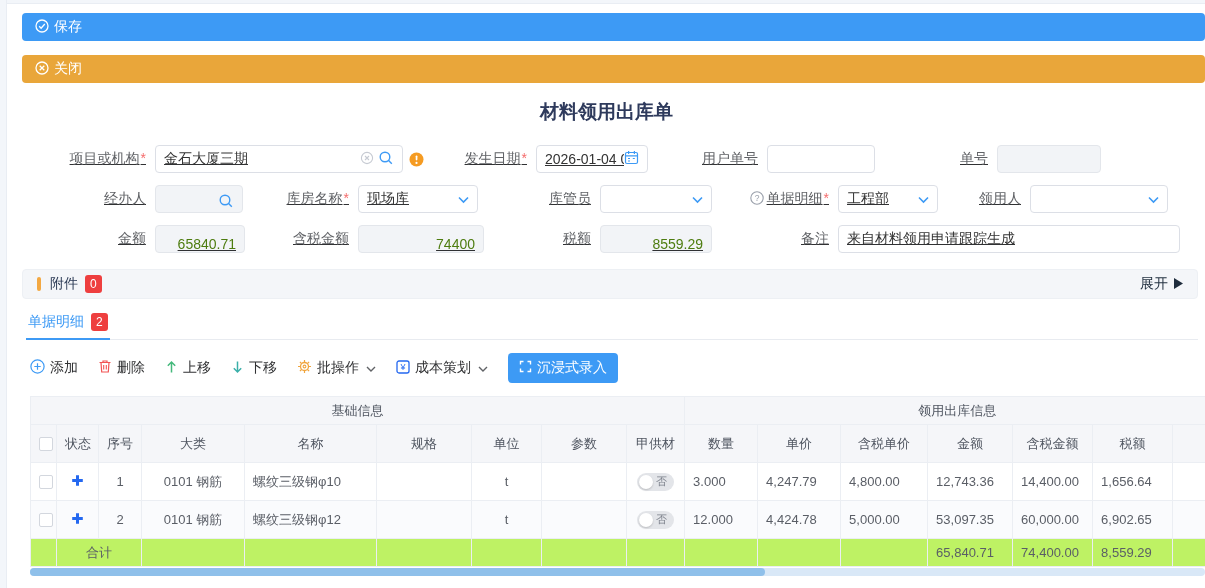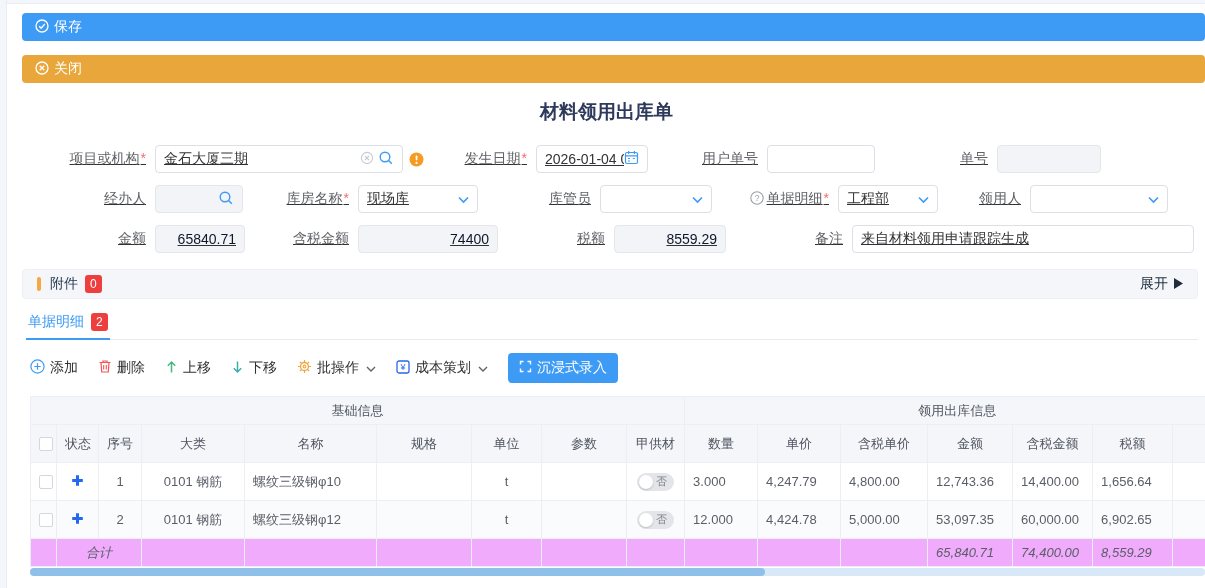--- a/index.html
+++ b/index.html
@@ -24,21 +24,21 @@
   .page-title { text-align:center; font-size:19px; font-weight:bold; color:#2e3a5c; margin:16px 0 20px 0; }
 
   
   .form { margin-left:22px; }
   .frow { display:flex; align-items:center; height:28px; margin-bottom:12px;text-decoration:underline; }
   .flabel { color:#606266; text-align:right; padding-right:9px; flex-shrink:0; white-space:nowrap; overflow:hidden; }
   .star { color:#f56c6c; margin-left:1px; }
   .ctl { height:28px; border:1px solid #dcdfe6; border-radius:4px; background:#fff;
          display:flex; align-items:center; padding:0 8px; flex-shrink:0; font-size:14px; color:#333; }
   .ctl .val { flex:1 1 auto; white-space:nowrap; overflow:hidden; }
-  .ctl.dis { background:#f2f4f7; border-color:#e3e6eb; color:#0f172a; }
+  .ctl.dis { background:#f2f4f7; border-color:#e3e6eb; color:#4d7c0f;align-items:flex-end; }
   .ctl.dis .val { text-align:right; }
   .ctl .icons { display:flex; align-items:center; gap:4px; margin-left:4px; }
   .inline-icon { display:inline-flex; align-items:center; margin-left:6px; }
 
   
   .section-bar { margin:0 0 0 14px; width:1176px; height:30px; background:#f4f6f9; border:1px solid #edf0f4;
                  border-radius:4px; display:flex; align-items:center; padding:0 14px; }
   .indicator { width:4px; height:14px; border-radius:2px; background:#f3a842; margin-right:9px; }
   .bar-label { color:#2b3a55;text-align:right; }
   .bar-label.bold { font-weight:bold; }
@@ -63,21 +63,21 @@
   .tbl-wrap { margin:13px 0 0 22px; width:1175px; overflow:hidden; }
   table.grid { border-collapse:collapse; table-layout:fixed; width:1199px; font-size:13px; color:#5a5e66; }
   table.grid th, table.grid td { border:1px solid #ebeef3; padding:0 8px; white-space:nowrap; overflow:hidden; }
   table.grid thead th { background:#f5f6f9; font-weight:normal; color:#4f5560; text-align:center; }
   th.gh { height:28px; }
   tr.hdr th { height:38px; }
   tbody td { height:38px; text-align:center; background:#fff; }
   tbody tr.striped td { background:#fafbfd; }
   td.al { text-align:left; }
   td.ar { text-align:left; }
-  tr.total td { height:28px; background:#f0abfc; color:#5a5e66;font-style:italic; }
+  tr.total td { height:28px; background:#bef264; color:#5a5e66; }
   .cb { width:14px; height:14px; border:1px solid #d3d7de; border-radius:2px; background:#fff; display:inline-block; vertical-align:middle; }
   .toggle { display:inline-flex; align-items:center; width:37px; height:18px; border-radius:9px;
             background:#e3e5e9; padding:0 4px 0 2px; vertical-align:middle; cursor:pointer; }
   .knob { width:14px; height:14px; border-radius:50%; background:#fff; box-shadow:0 1px 2px rgba(0,0,0,.18); }
   .tlabel { font-size:11px; color:#7d828c; margin-left:3px; }
 
   
   .hscroll { width:1175px; height:8px; background:#d9e8f7; border-radius:4px; margin-top:1px; }
   .hthumb { width:735px; height:8px; background:#8fc0ea; border-radius:4px; }
 
@@ -194,21 +194,21 @@
             </svg></span>
       </div>
     </div>
 
     <div class="frow">
       <span class="flabel" style="width:125px">金额</span>
       <div class="ctl dis" style="width:90px">
         <span class="val">65840.71</span>
       </div>
       <span class="flabel" style="width:113px">含税金额</span>
-      <div class="ctl dis" style="width:140px">
+      <div class="ctl dis" style="width:126px">
         <span class="val">74400</span>
       </div>
       <span class="flabel" style="width:116px">税额</span>
       <div class="ctl dis" style="width:112px">
         <span class="val">8559.29</span>
       </div>
       <span class="flabel" style="width:126px">备注</span>
       <div class="ctl" style="width:342px">
         <span class="val">来自材料领用申请跟踪生成</span>
       </div>

